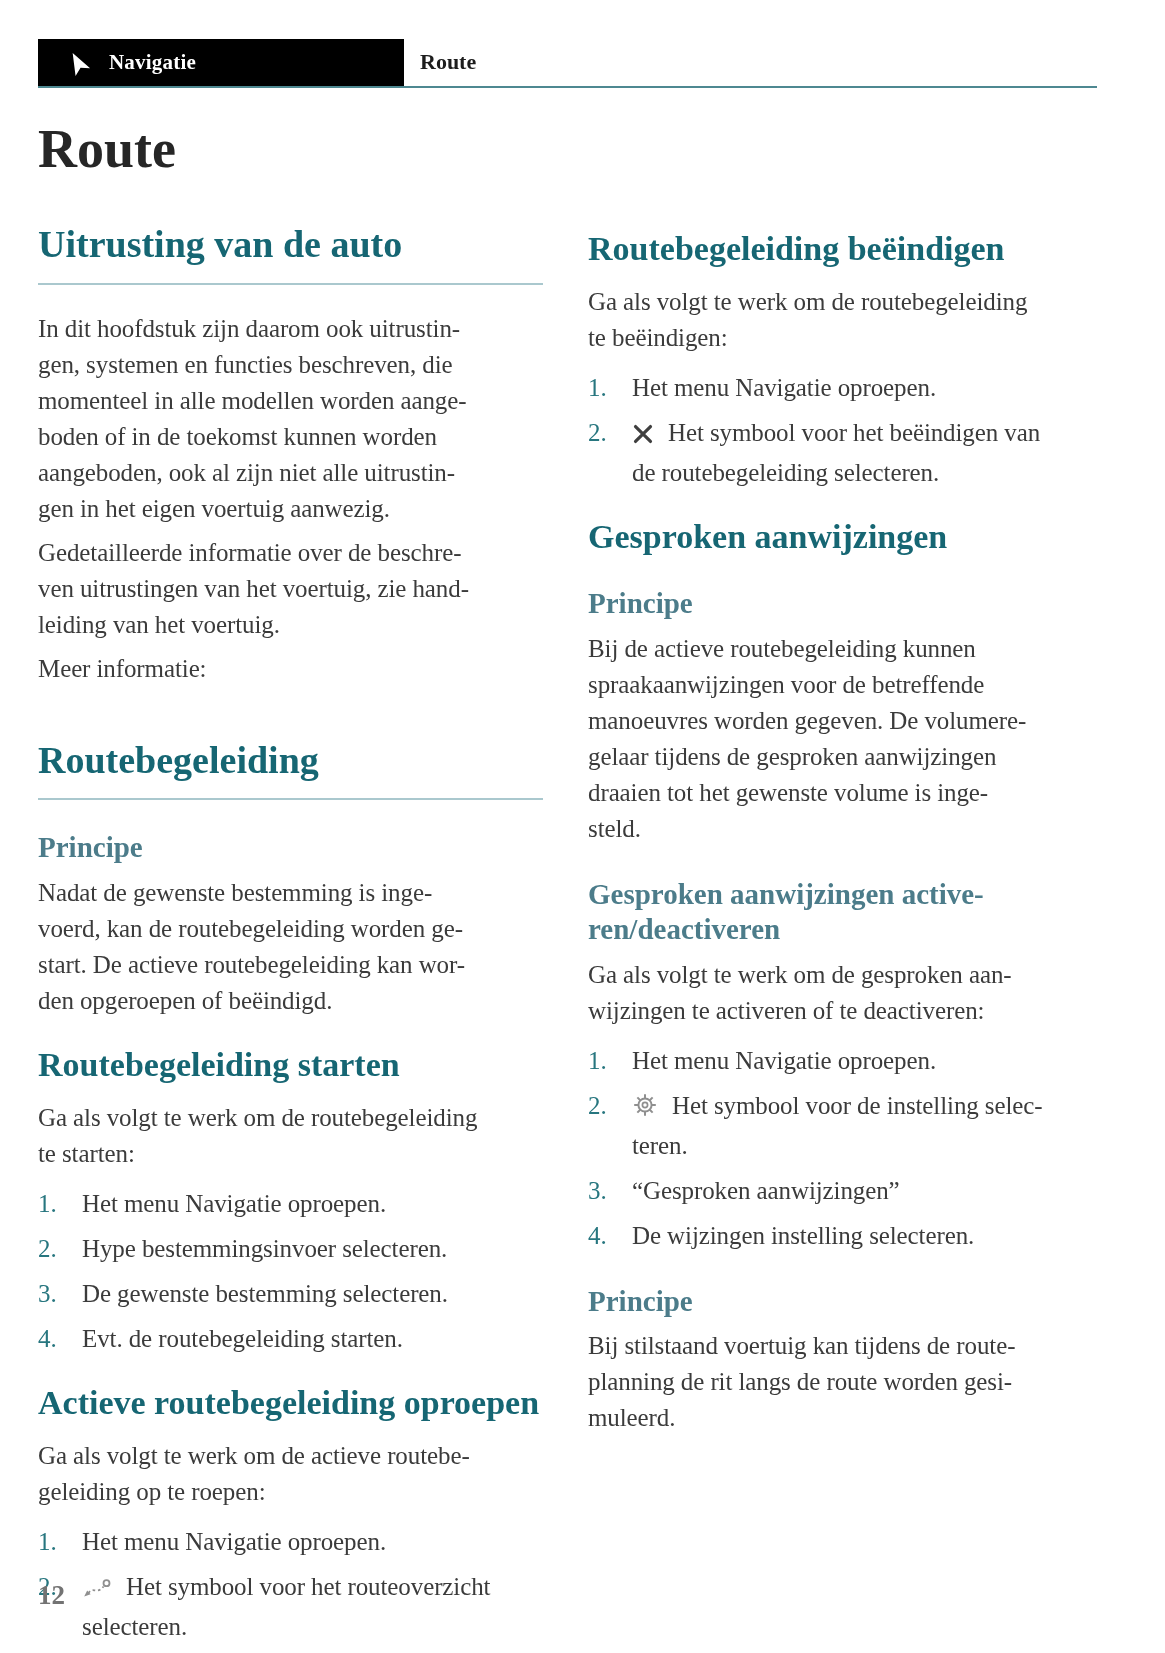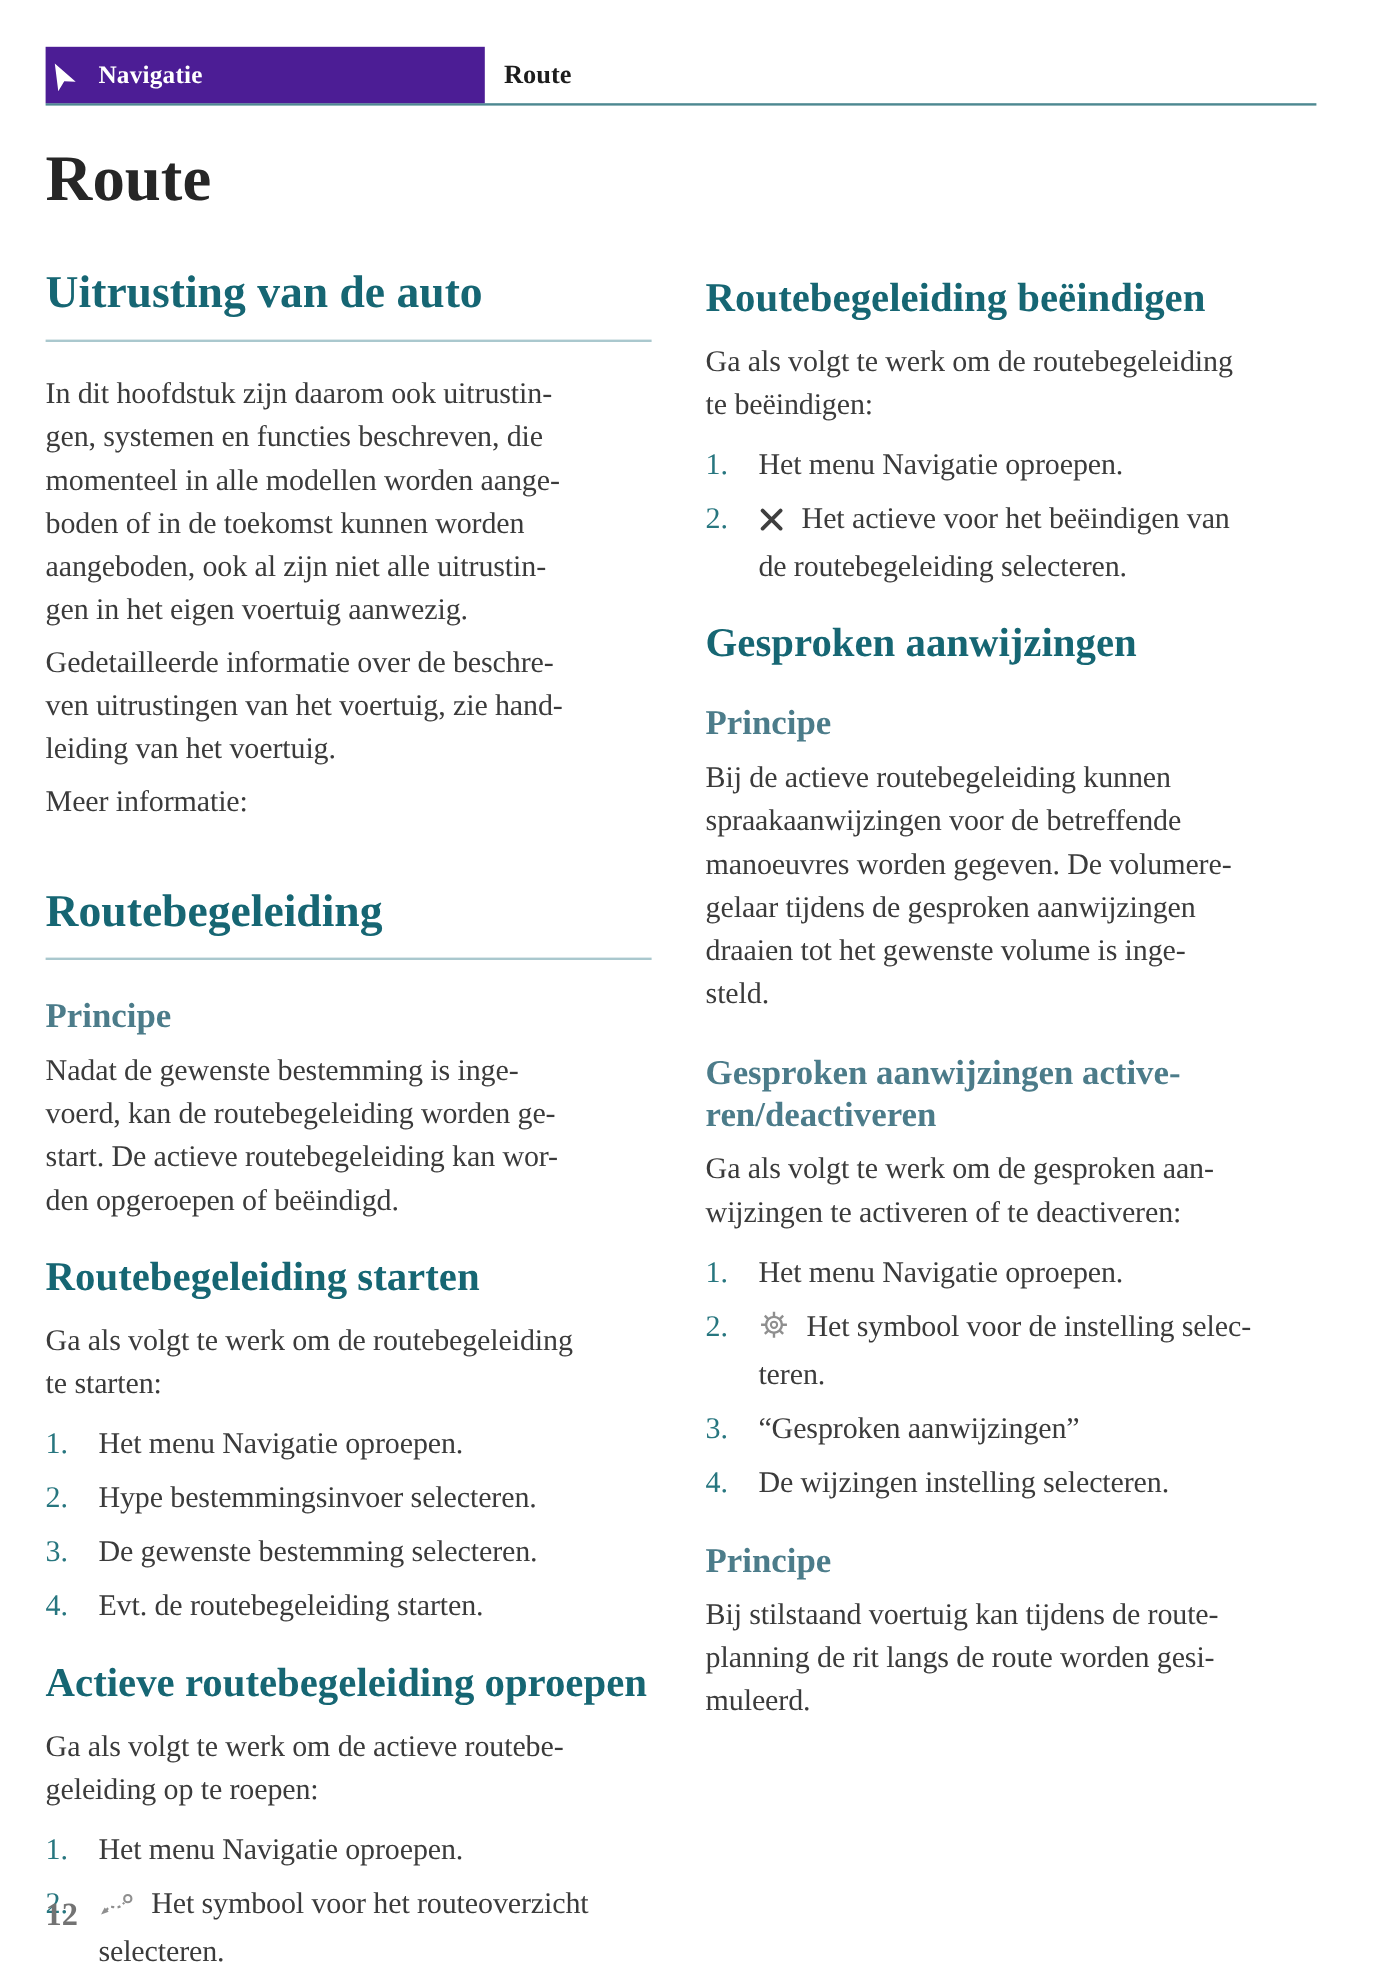--- a/index.html
+++ b/index.html
@@ -2,22 +2,22 @@
 <html><head>
 <meta charset="utf-8">
 <style>
   html,body{margin:0;padding:0;background:#ffffff;}
   body{font-family:"Liberation Serif","DejaVu Serif",serif;color:#3b3b3b;}
   .page{position:relative;width:1165px;height:1653px;background:#ffffff;overflow:hidden;
         padding:0 38px;box-sizing:border-box;}
   
   .header{margin-top:39px;border-bottom:2px solid #4d8891;display:flex;align-items:flex-end;
           margin-right:30px;}
-  .badge{background:#4c1d95;width:366px;height:47px;display:flex;align-items:center;
-         box-sizing:border-box;flex-shrink:0;}
+  .badge{background:#000000;width:366px;height:47px;display:flex;align-items:center;
+         box-sizing:border-box;padding-left:27px;flex-shrink:0;}
   .badge .icon{width:26px;height:26px;display:inline-block;}
   .badge-label{color:#ffffff;font-weight:bold;font-size:21px;margin-left:18px;letter-spacing:.2px;}
   .chapter-label{color:#1d1d1d;font-weight:bold;font-size:22px;margin-left:16px;padding-bottom:11px;}
   
   .title{font-size:54px;font-weight:bold;color:#262626;margin:34px 0 46px 0;line-height:1;}
   
   .columns{display:flex;gap:45px;align-items:flex-start;margin-top:47px;}
   .col-left{width:505px;flex-shrink:0;}
   .col-right{width:539px;flex-shrink:0;}
   h2.sec{font-size:38px;line-height:1.15;font-weight:bold;color:#166673;margin:0 0 26px 0;
@@ -140,21 +140,21 @@
           <span class="num">1.</span>
           <div class="txt-wrap"><span class="txt">Het menu Navigatie oproepen.</span></div>
         </div>
         <div class="li">
           <span class="num">2.</span>
           <div class="txt-wrap">
             <span class="inline-icon">
               <svg width="22" height="22" viewBox="0 0 20 20">
                 <path d="M3.2 3.2 L16.8 16.8 M16.8 3.2 L3.2 16.8" stroke="#3f3f3f" stroke-width="2.9" stroke-linecap="round" fill="none"></path>
               </svg>
-            </span><span class="txt">Het actieve voor het beëindigen van
+            </span><span class="txt">Het symbool voor het beëindigen van
 de routebegeleiding selecteren.</span>
           </div>
         </div>
       </div>
 
       <h3 class="sub">Gesproken aanwijzingen</h3>
 
       <h4 class="minor">Principe</h4>
       <p class="body">Bij de actieve routebegeleiding kunnen
 spraakaanwijzingen voor de betreffende

